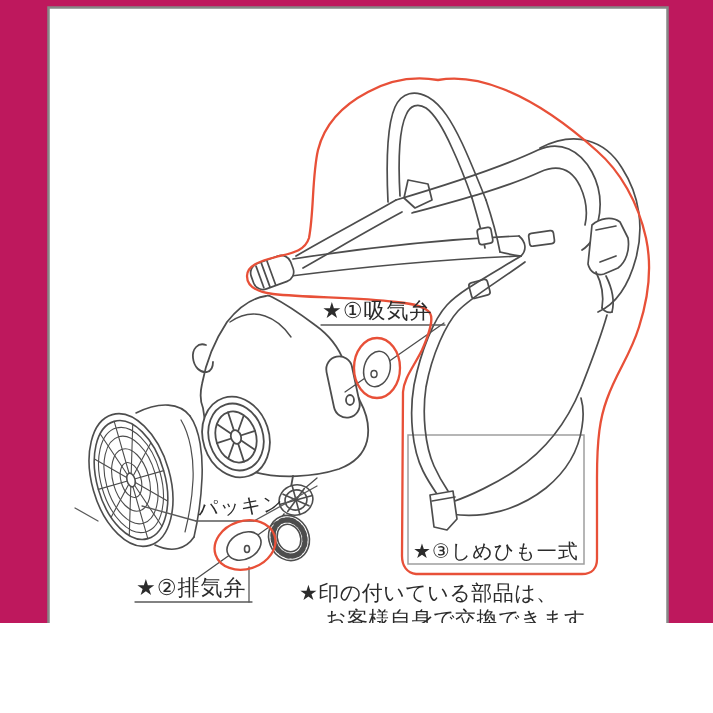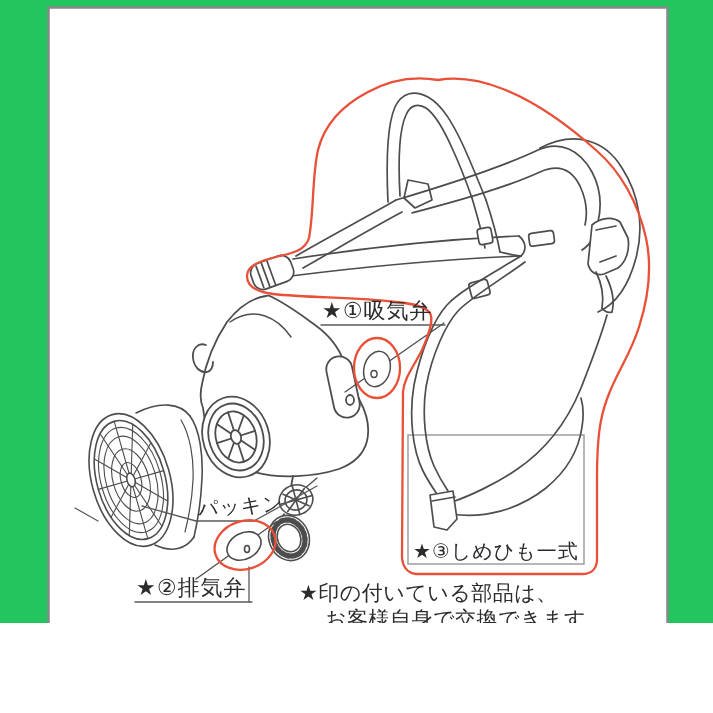--- a/index.html
+++ b/index.html
@@ -1,16 +1,16 @@
 <!DOCTYPE html>
 <html><head>
 <meta charset="utf-8">
 <style>
   html,body{margin:0;padding:0;background:#ffffff;}
-  .stage{position:relative;width:713px;height:623px;background:#22c55e;overflow:hidden;
+  .stage{position:relative;width:713px;height:623px;background:#be185d;overflow:hidden;
          font-family:"DejaVu Sans",sans-serif;}
   svg{position:absolute;left:0;top:0;}
   text{font-family:"DejaVu Sans",sans-serif;fill:#2b2b2b;}
   .lbl{font-size:22px;font-weight:500;letter-spacing:1px;}
   .lbl-sm{font-size:20px;font-weight:500;letter-spacing:1px;}
   .note{font-size:21px;font-weight:500;letter-spacing:0.5px;}
 </style>
 </head>
 <body>
 

